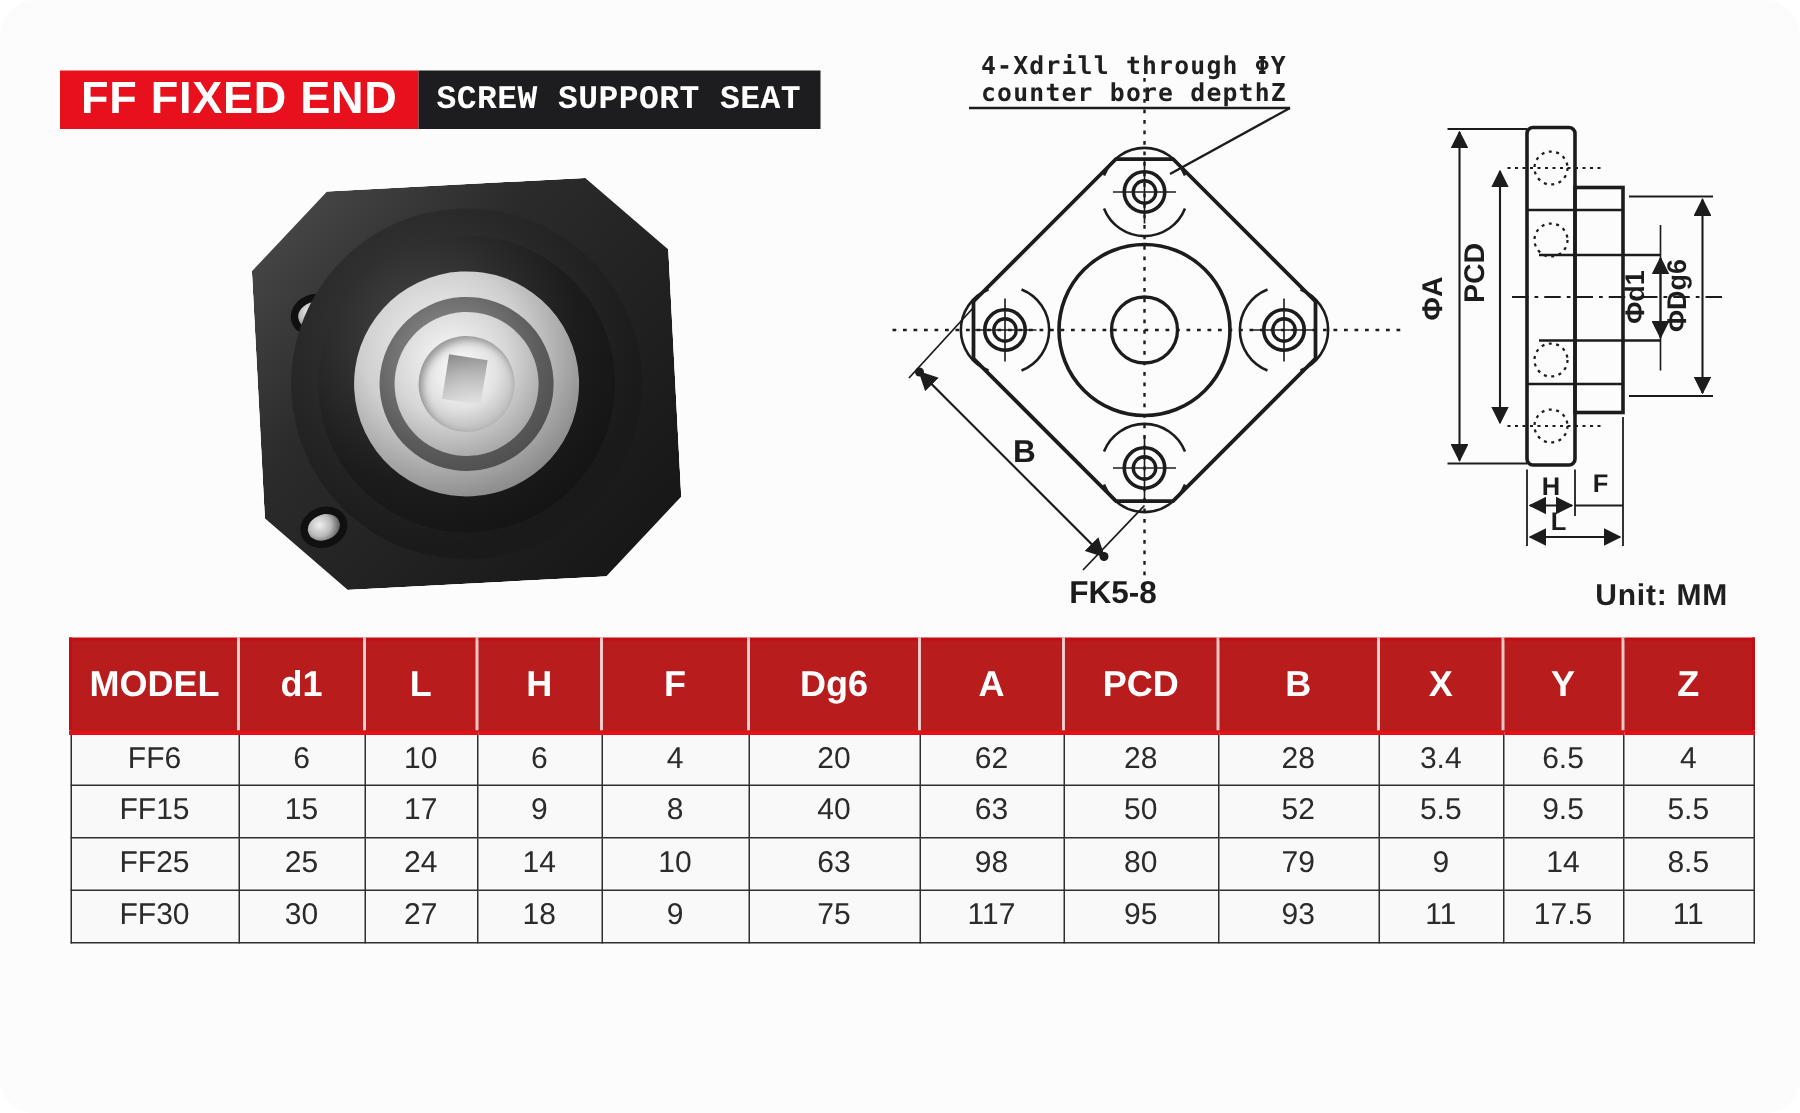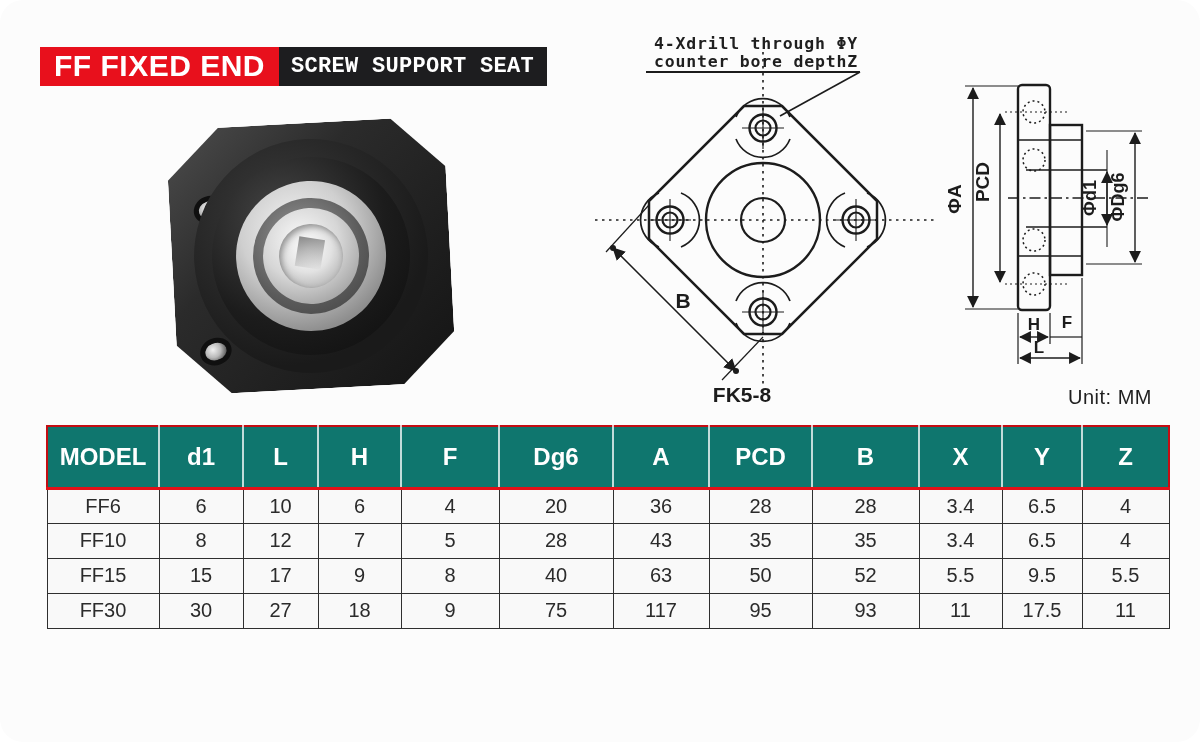--- a/index.html
+++ b/index.html
@@ -62,30 +62,30 @@
   }
   .bore-glint {
     position:absolute; left:147px; top:133px; width:26px; height:30px;
     background:linear-gradient(160deg, rgba(120,120,120,.85), rgba(230,230,230,.2));
     transform:rotate(12deg);
   }
   
   .drawing-svg { position:absolute; left:590px; top:0; }
   .unit-label {
     position:absolute; top:386px; right:48px;
-    font-weight:normal; font-size:20px; color:#1f1f1f; letter-spacing:.5px;margin-left:16px;
+    font-weight:bold; font-size:20px; color:#1f1f1f; letter-spacing:.5px;margin-left:16px;
   }
   
   .spec-table {
     position:absolute; left:46px; top:425px; width:1122px;
     border-collapse:collapse; table-layout:fixed;
     font-family:"Liberation Sans", sans-serif;
   }
   .spec-table thead th {
-    background:#0f766e; color:#ffffff; font-weight:bold; font-size:24px;
+    background:#b91c1c; color:#ffffff; font-weight:bold; font-size:24px;
     height:62px; text-align:center; vertical-align:middle;
     border-left:2px solid rgba(255,255,255,.75);
     border-right:2px solid rgba(255,255,255,.75);
     border-top:2px solid #c40d13;
     border-bottom:3px solid #e21118;
   }
   .spec-table thead th:first-child { border-left:2px solid #c40d13; }
   .spec-table thead th:last-child  { border-right:2px solid #c40d13; }
   .spec-table tbody td {
     background:#f9f9f9; color:#2b2b2b; font-size:20px;
@@ -249,56 +249,56 @@
         </tr>
     </thead>
     <tbody>
         <tr>
           <td>FF6</td>
           <td>6</td>
           <td>10</td>
           <td>6</td>
           <td>4</td>
           <td>20</td>
-          <td>36</td>
+          <td>62</td>
           <td>28</td>
           <td>28</td>
-          <td>3.4</td>
-          <td>6.5</td>
-          <td>4</td>
-        </tr>
-        <tr>
-          <td>FF10</td>
-          <td>8</td>
-          <td>12</td>
-          <td>7</td>
-          <td>5</td>
-          <td>28</td>
-          <td>43</td>
-          <td>35</td>
-          <td>35</td>
           <td>3.4</td>
           <td>6.5</td>
           <td>4</td>
         </tr>
         <tr>
           <td>FF15</td>
           <td>15</td>
           <td>17</td>
           <td>9</td>
           <td>8</td>
           <td>40</td>
           <td>63</td>
           <td>50</td>
           <td>52</td>
           <td>5.5</td>
           <td>9.5</td>
           <td>5.5</td>
         </tr>
         <tr>
+          <td>FF25</td>
+          <td>25</td>
+          <td>24</td>
+          <td>14</td>
+          <td>10</td>
+          <td>63</td>
+          <td>98</td>
+          <td>80</td>
+          <td>79</td>
+          <td>9</td>
+          <td>14</td>
+          <td>8.5</td>
+        </tr>
+        <tr>
           <td>FF30</td>
           <td>30</td>
           <td>27</td>
           <td>18</td>
           <td>9</td>
           <td>75</td>
           <td>117</td>
           <td>95</td>
           <td>93</td>
           <td>11</td>

